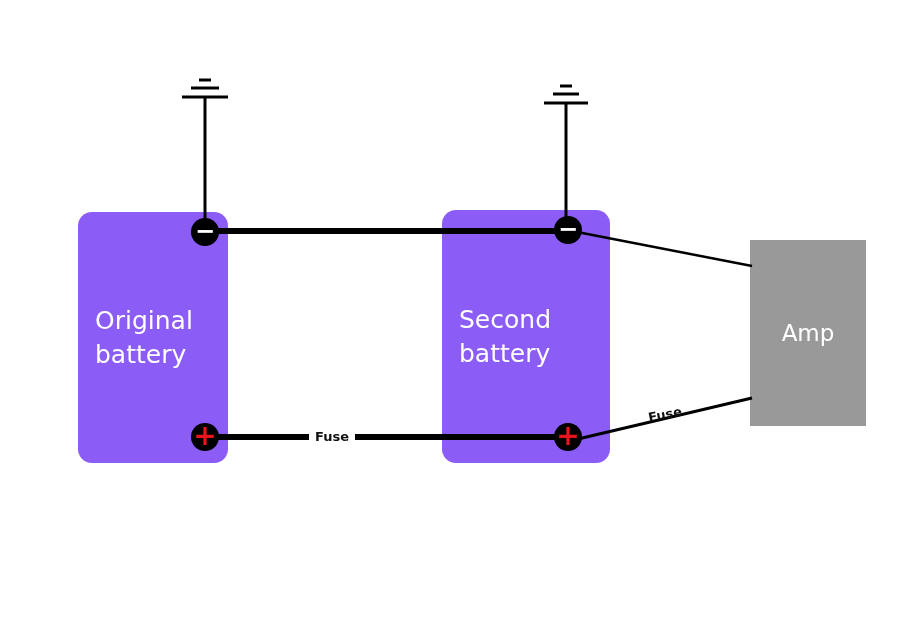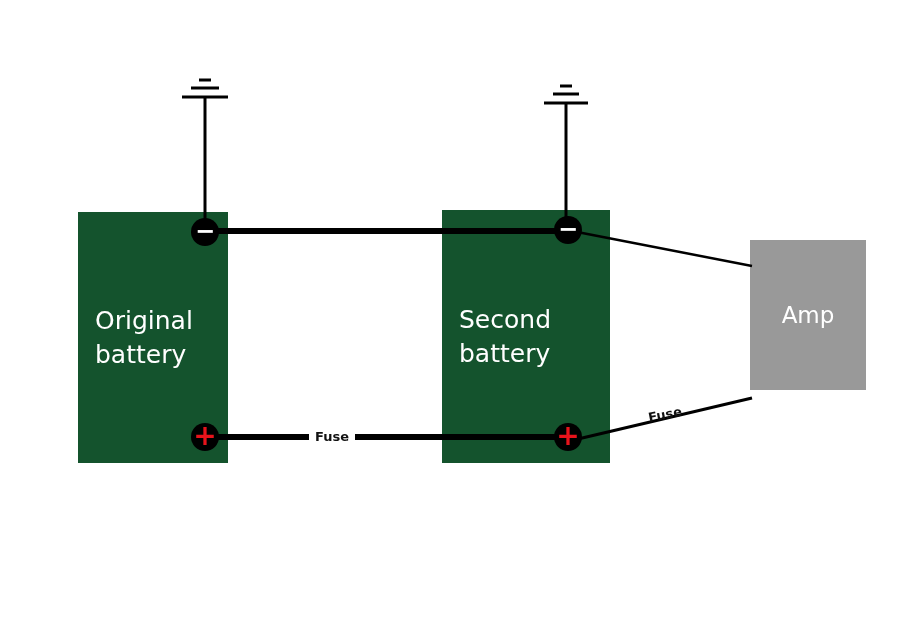--- a/index.html
+++ b/index.html
@@ -8,36 +8,37 @@
     width:900px; height:640px;
     background:#ffffff;
     font-family:"DejaVu Sans", "Liberation Sans", sans-serif;
     overflow:hidden;
   }
   .wires {
     position:absolute; left:0; top:0; width:900px; height:640px;
   }
   .battery {
     position:absolute;
-    background:#14532d;
+    background:#8b5cf6;
     color:#ffffff;
     display:flex;
     align-items:center;
+    border-radius:14px;
   }
   .battery .battery-label {
     padding-left:17px;
     font-size:25px;
     line-height:1.35;
     max-width:125px;
   }
   .battery.original { left:78px; top:212px; width:150px; height:251px; }
   .battery.second   { left:442px; top:210px; width:168px; height:253px; }
   .amp {
     position:absolute;
-    left:750px; top:240px; width:116px; height:150px;
+    left:750px; top:240px; width:116px; height:186px;
     background:#999999;
     color:#ffffff;
     display:flex; align-items:center; justify-content:center;
     font-size:23px;
   }
   .terminal {
     position:absolute;
     width:28px; height:28px;
     border-radius:50%;
     background:#000000;

